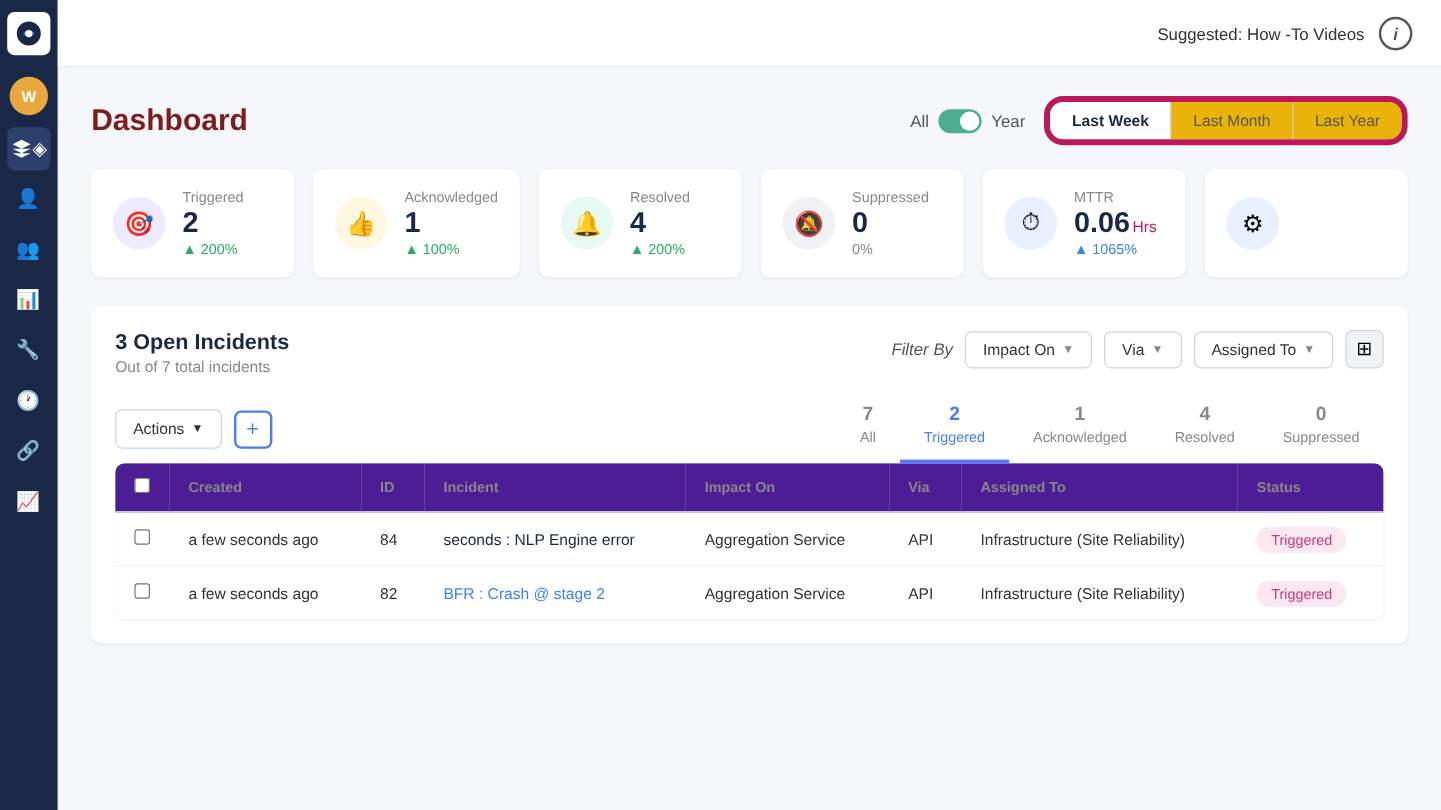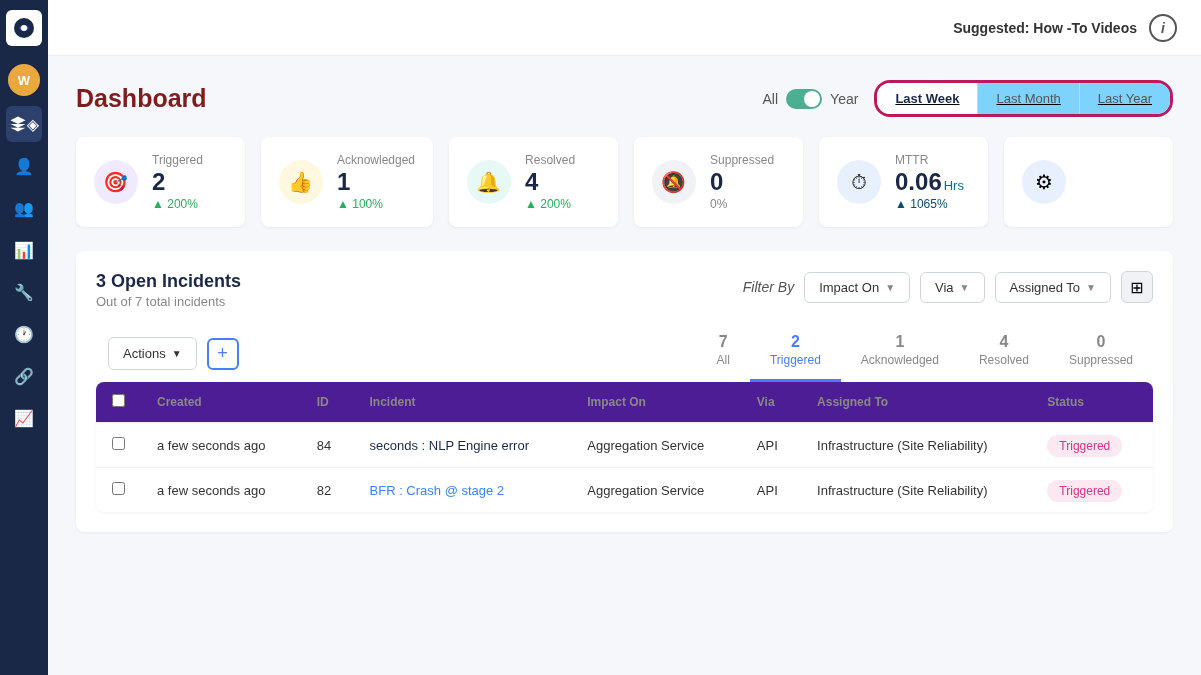--- a/index.html
+++ b/index.html
@@ -60,21 +60,21 @@
       height: 56px;
       display: flex;
       align-items: center;
       justify-content: flex-end;
       border-bottom: 1px solid #e8ecf0;
       gap: 12px;
     }
     .topbar-suggestion {
       font-size: 14px;
       color: #333;
-      font-weight: 700;
+      font-weight: 400;
     }
     .topbar-info {
       width: 28px; height: 28px;
       border: 2px solid #555;
       border-radius: 50%;
       display: flex; align-items: center; justify-content: center;
       font-style: italic;
       font-weight: 700;
       font-size: 14px;
       color: #555;
@@ -123,30 +123,29 @@
       content: '';
       width: 16px; height: 16px;
       background: #fff;
       border-radius: 50%;
       position: absolute;
       top: 2px; right: 2px;
     }
     .time-btns {
       display: flex;
       gap: 0;
-      border: 3px solid #be185d;
+      border: 5px solid #be185d;
       border-radius: 16px;
       overflow: hidden;
-      text-decoration: underline;
     }
     .time-btn {
       padding: 8px 18px;
       font-size: 13px;
       cursor: pointer;
-      background: #7dd3fc;
+      background: #eab308;
       color: #555;
       border: none;
       border-right: 1px solid #d0d5dd;
     }
     .time-btn:last-child { border-right: none; }
     .time-btn.active {
       background: #fff;
       color: #1a2847;
       font-weight: 600;
       box-shadow: 0 1px 4px rgba(0,0,0,0.12);
@@ -190,29 +189,29 @@
     }
     .stat-value {
       font-size: 24px;
       font-weight: 700;
       color: #1a2847;
       line-height: 1.1;
     }
     .stat-value .unit {
       font-size: 13px;
       font-weight: 500;
-      color: #0369a1;
+      color: #be185d;
       margin-left: 2px;
       text-align: center;
     }
     .stat-change {
       font-size: 12px;
       margin-top: 2px;
     }
-    .stat-change.up { color: #0c4a6e; }
+    .stat-change.up { color: #3b82f6; }
     .stat-change.up-good { color: #27ae60; }
     .stat-change.neutral { color: #888; }
     .stat-change.up::before { content: '▲ '; }
     .stat-change.up-good::before { content: '▲ '; }
 
     
     .incidents-header {
       display: flex;
       align-items: flex-start;
       justify-content: space-between;
@@ -259,21 +258,21 @@
       gap: 10px;
     }
     .actions-btn {
       padding: 8px 14px;
       border: 1px solid #d0d5dd;
       border-radius: 6px;
       background: #fff;
       font-size: 13px;
       color: #333;
       cursor: pointer;
-      display: flex; align-items: center; gap: 6px; margin-left: 12px;
+      display: flex; align-items: center; gap: 6px;
     }
     .add-btn {
       width: 32px; height: 32px;
       border: 2px solid #4a7cfc;
       border-radius: 6px;
       background: #fff;
       color: #4a7cfc;
       font-size: 18px;
       display: flex; align-items: center; justify-content: center;
       cursor: pointer;

